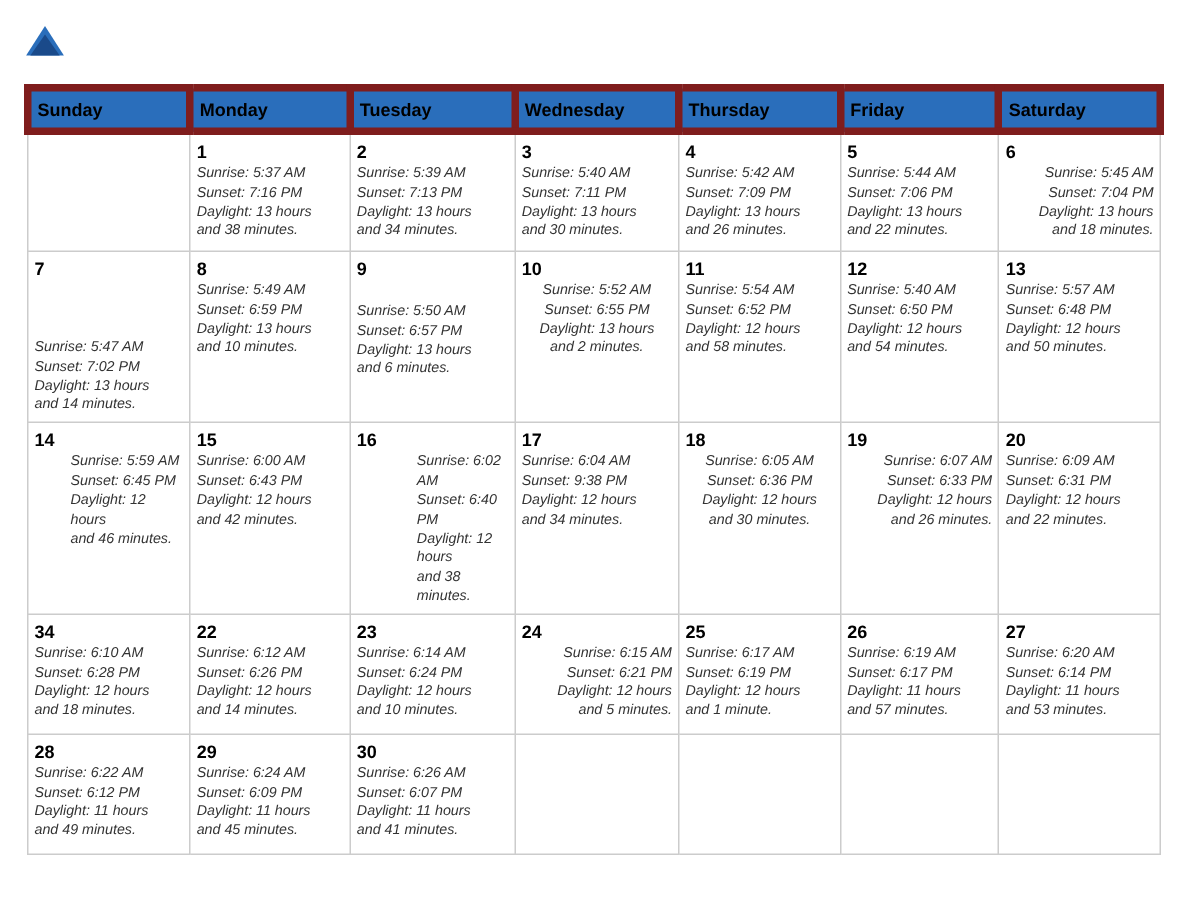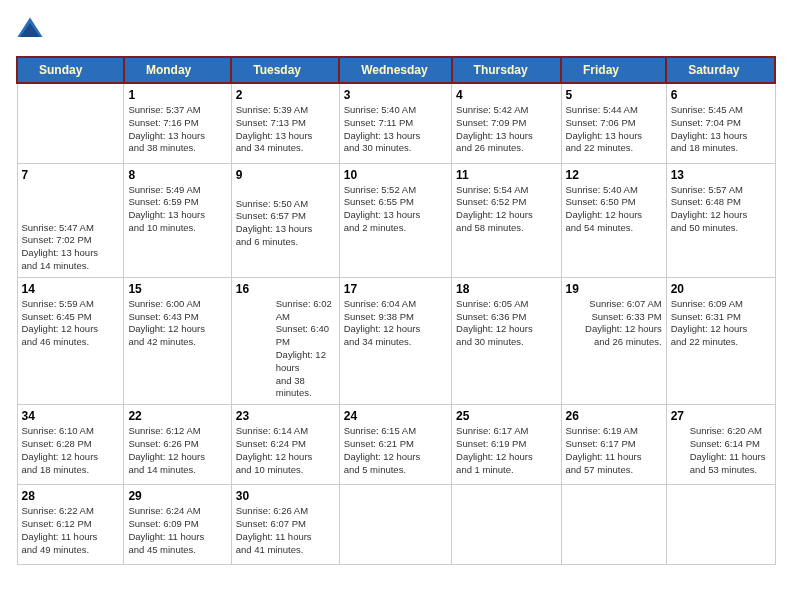--- a/index.html
+++ b/index.html
@@ -59,45 +59,46 @@
       font-size: 14px;
       color: #444;
     }
     .calendar {
       width: 100%;
       border-collapse: collapse;
       font-size: 10.5px;
     }
     .calendar th {
       background: #2a6ebb;
-      color: #fef9c3;
-      padding: 5px 21px;
+      color: #000000;
+      padding: 5px 4px;
       text-align: left;
       font-size: 12px;
       font-weight: bold;
-      border: 2px solid #7f1d1d;
+      border: 5px solid #7f1d1d;
     }
     .calendar td {
       border: 1px solid #ccc;
       vertical-align: top;
       padding: 4px;
       width: 113px;
       height: 80px;
       background: #fff;
     }
     .day-num {
       font-weight: bold;
       font-size: 12px;
       display: block;
       margin-bottom: 2px;
     }
     .day-info {
       font-size: 9.5px;
       color: #333;
       line-height: 1.35;
+      font-style: italic;
     }
     .empty-cell {
       background: #f9f9f9;
     }
   </style>
 </head>
 <body>
 
 <div class="page">
   <div class="header">
@@ -162,21 +163,21 @@
           </td>
           <td>
             <span class="day-num">5</span>
             <div class="day-info" style="white-space: pre-line;">Sunrise: 5:44 AM
 Sunset: 7:06 PM
 Daylight: 13 hours
 and 22 minutes.</div>
           </td>
           <td>
             <span class="day-num">6</span>
-            <div class="day-info" style="white-space: pre-line;">Sunrise: 5:45 AM
+            <div class="day-info" style="white-space: pre-line; text-align: right;">Sunrise: 5:45 AM
 Sunset: 7:04 PM
 Daylight: 13 hours
 and 18 minutes.</div>
           </td>
         </tr>
         <tr>
           <td>
             <span class="day-num">7</span>
             <div class="day-info" style="white-space: pre-line; margin-top: 40px;">Sunrise: 5:47 AM
 Sunset: 7:02 PM
@@ -192,21 +193,21 @@
           </td>
           <td>
             <span class="day-num">9</span>
             <div class="day-info" style="white-space: pre-line; margin-top: 16px;">Sunrise: 5:50 AM
 Sunset: 6:57 PM
 Daylight: 13 hours
 and 6 minutes.</div>
           </td>
           <td>
             <span class="day-num">10</span>
-            <div class="day-info" style="white-space: pre-line;">Sunrise: 5:52 AM
+            <div class="day-info" style="white-space: pre-line; text-align: center;">Sunrise: 5:52 AM
 Sunset: 6:55 PM
 Daylight: 13 hours
 and 2 minutes.</div>
           </td>
           <td>
             <span class="day-num">11</span>
             <div class="day-info" style="white-space: pre-line;">Sunrise: 5:54 AM
 Sunset: 6:52 PM
 Daylight: 12 hours
 and 58 minutes.</div>
@@ -222,21 +223,21 @@
             <span class="day-num">13</span>
             <div class="day-info" style="white-space: pre-line;">Sunrise: 5:57 AM
 Sunset: 6:48 PM
 Daylight: 12 hours
 and 50 minutes.</div>
           </td>
         </tr>
         <tr>
           <td>
             <span class="day-num">14</span>
-            <div class="day-info" style="white-space: pre-line;">Sunrise: 5:59 AM
+            <div class="day-info" style="white-space: pre-line; margin-left: 24px;">Sunrise: 5:59 AM
 Sunset: 6:45 PM
 Daylight: 12 hours
 and 46 minutes.</div>
           </td>
           <td>
             <span class="day-num">15</span>
             <div class="day-info" style="white-space: pre-line;">Sunrise: 6:00 AM
 Sunset: 6:43 PM
 Daylight: 12 hours
 and 42 minutes.</div>
@@ -250,21 +251,21 @@
           </td>
           <td>
             <span class="day-num">17</span>
             <div class="day-info" style="white-space: pre-line;">Sunrise: 6:04 AM
 Sunset: 9:38 PM
 Daylight: 12 hours
 and 34 minutes.</div>
           </td>
           <td>
             <span class="day-num">18</span>
-            <div class="day-info" style="white-space: pre-line;">Sunrise: 6:05 AM
+            <div class="day-info" style="white-space: pre-line; text-align: center;">Sunrise: 6:05 AM
 Sunset: 6:36 PM
 Daylight: 12 hours
 and 30 minutes.</div>
           </td>
           <td>
             <span class="day-num">19</span>
             <div class="day-info" style="white-space: pre-line; text-align: right;">Sunrise: 6:07 AM
 Sunset: 6:33 PM
 Daylight: 12 hours
 and 26 minutes.</div>
@@ -294,42 +295,42 @@
           </td>
           <td>
             <span class="day-num">23</span>
             <div class="day-info" style="white-space: pre-line;">Sunrise: 6:14 AM
 Sunset: 6:24 PM
 Daylight: 12 hours
 and 10 minutes.</div>
           </td>
           <td>
             <span class="day-num">24</span>
-            <div class="day-info" style="white-space: pre-line;">Sunrise: 6:15 AM
+            <div class="day-info" style="white-space: pre-line; text-align: right;">Sunrise: 6:15 AM
 Sunset: 6:21 PM
 Daylight: 12 hours
 and 5 minutes.</div>
           </td>
           <td>
             <span class="day-num">25</span>
             <div class="day-info" style="white-space: pre-line;">Sunrise: 6:17 AM
 Sunset: 6:19 PM
 Daylight: 12 hours
 and 1 minute.</div>
           </td>
           <td>
             <span class="day-num">26</span>
             <div class="day-info" style="white-space: pre-line;">Sunrise: 6:19 AM
 Sunset: 6:17 PM
 Daylight: 11 hours
 and 57 minutes.</div>
           </td>
           <td>
             <span class="day-num">27</span>
-            <div class="day-info" style="white-space: pre-line; margin-left: 19px;">Sunrise: 6:20 AM
+            <div class="day-info" style="white-space: pre-line;">Sunrise: 6:20 AM
 Sunset: 6:14 PM
 Daylight: 11 hours
 and 53 minutes.</div>
           </td>
         </tr>
         <tr>
           <td>
             <span class="day-num">28</span>
             <div class="day-info" style="white-space: pre-line;">Sunrise: 6:22 AM
 Sunset: 6:12 PM

